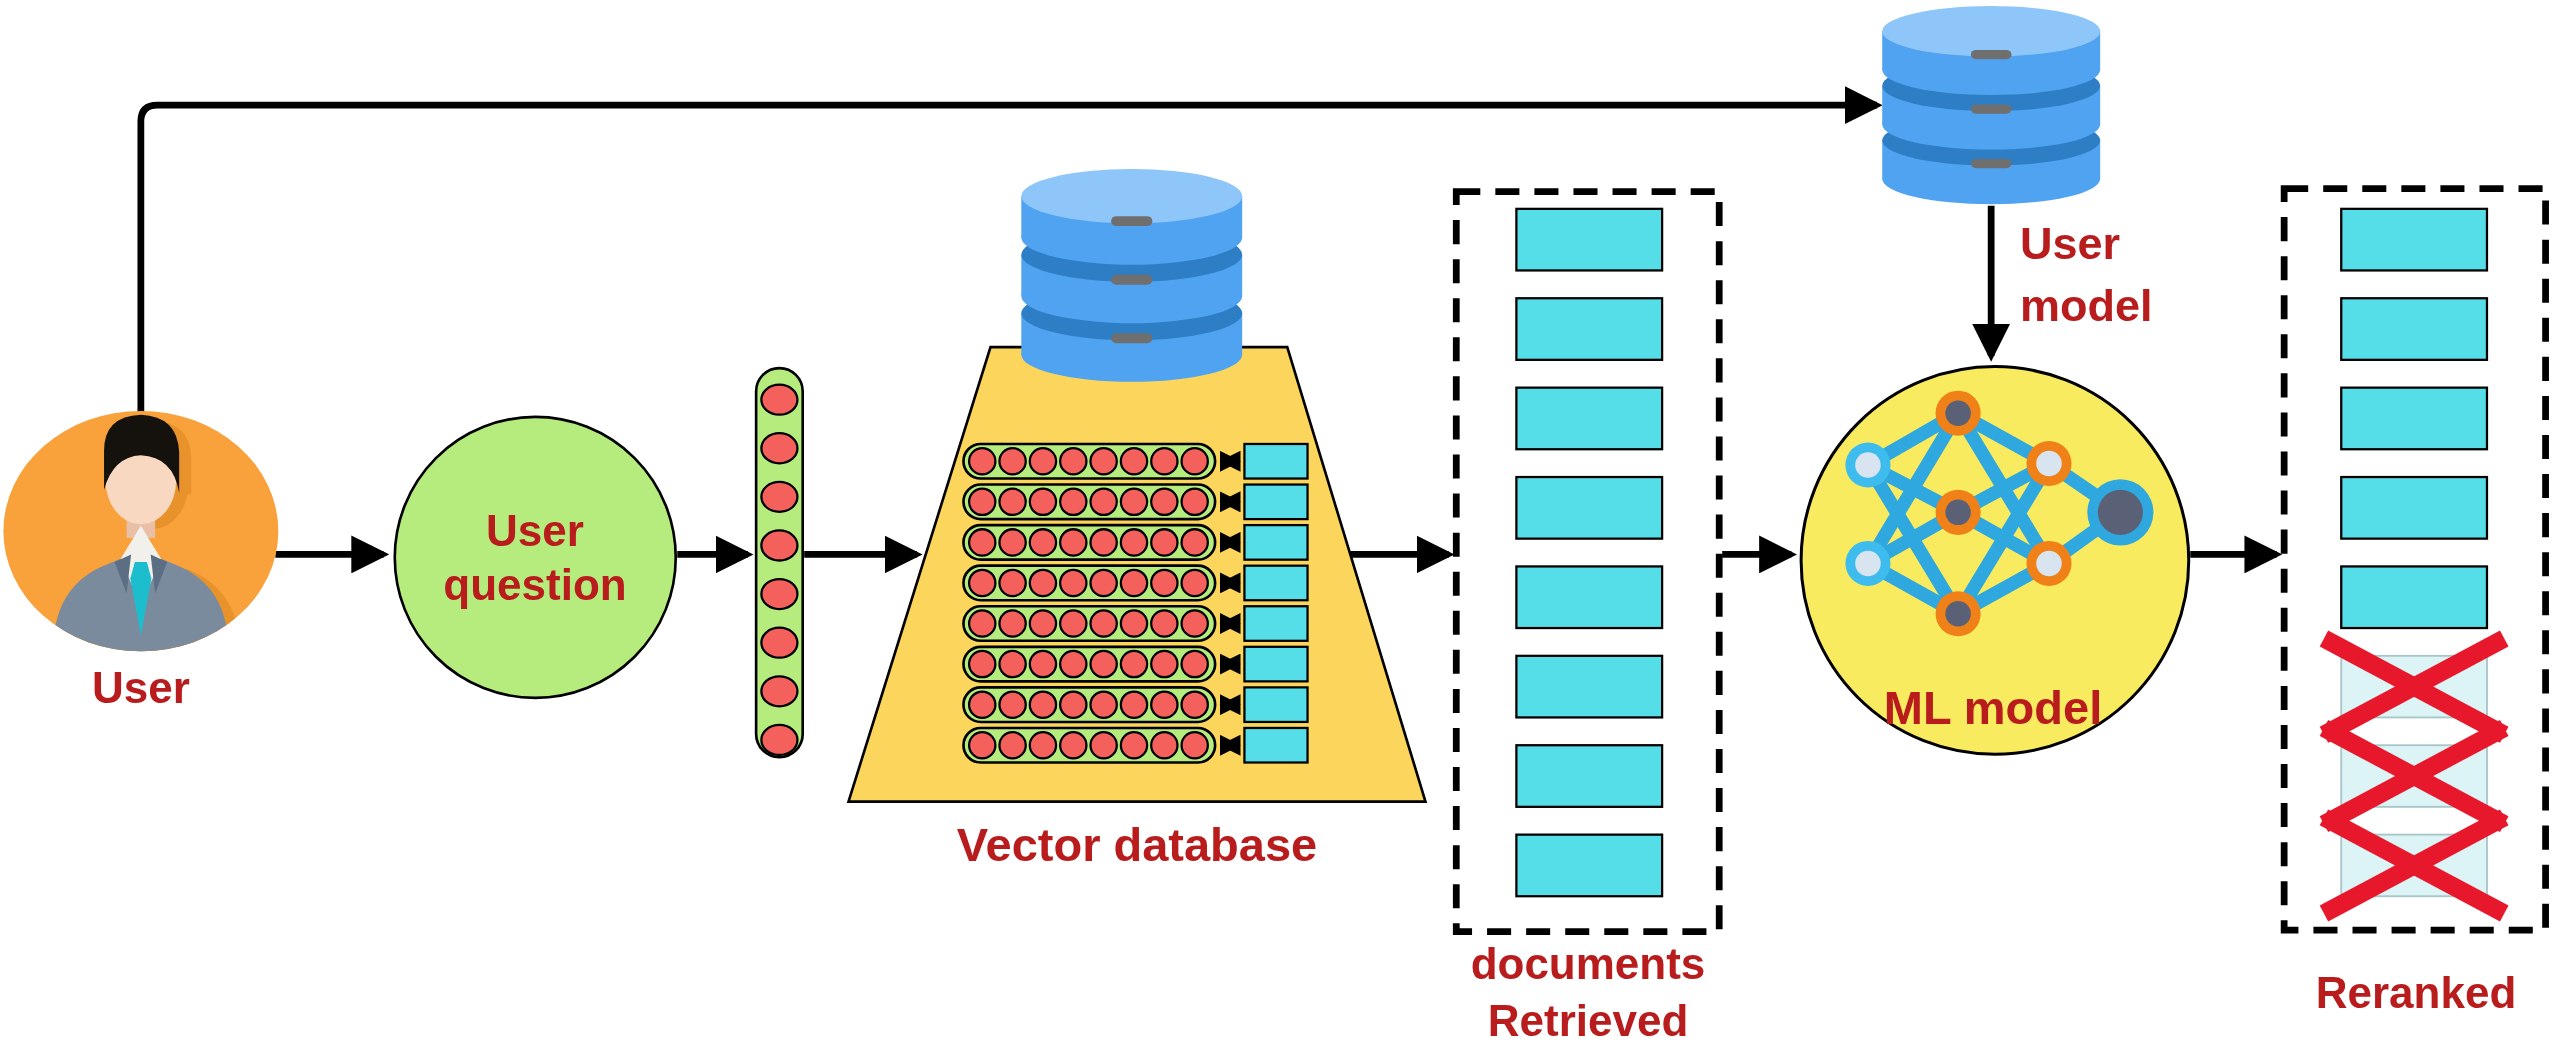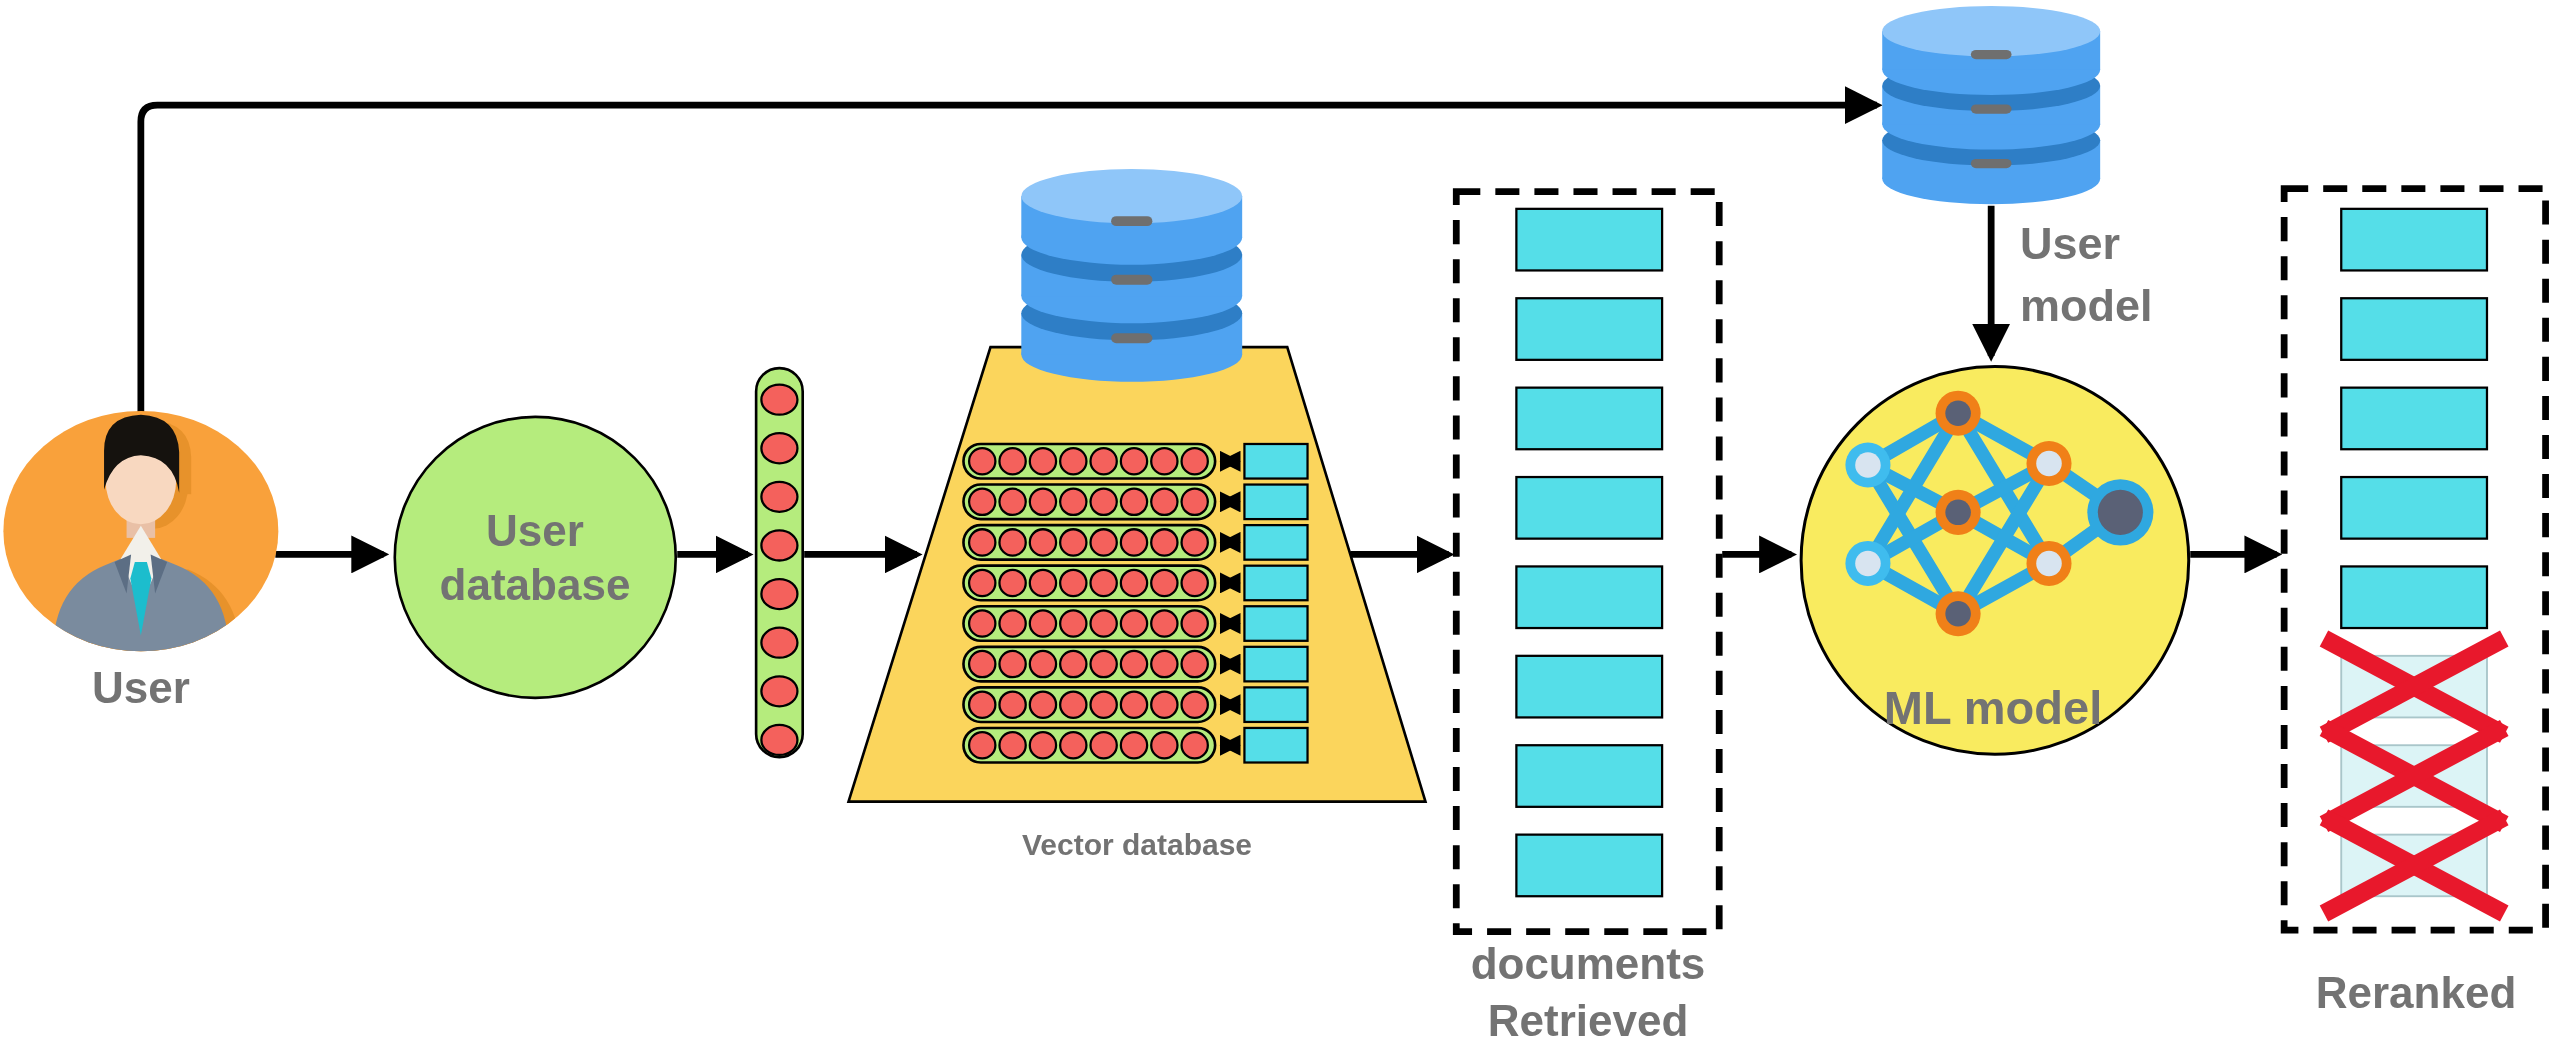--- a/index.html
+++ b/index.html
@@ -20,21 +20,21 @@
   .mlnode  {fill:var(--ml-node,#F9EB5F);stroke:#000;stroke-width:4;}
   .xmark   {stroke:var(--cross-out,#E8182C);stroke-width:24;stroke-linecap:butt;fill:none;}
   .cylbody {fill:var(--cylinder-body,#4FA3F1);}
   .cyltop  {fill:var(--cylinder-top,#8FC6F9);}
   .cyldark {fill:var(--cylinder-dark,#2E7EC6);}
   .cyldash {fill:#6F6F6F;}
   .nnedge  {stroke:var(--nn-edge,#2FA8E0);stroke-width:18;stroke-linecap:round;fill:none;}
   .nnlight {stroke:var(--nn-edge-light,#85D4F4);stroke-width:14;stroke-linecap:round;fill:none;}
   
   .lbl{position:absolute;transform:translate(-50%,-50%);text-align:center;
-       font-weight:bold;color:#737373;font-size:44px;line-height:56px;white-space:nowrap;}
+       font-weight:bold;color:#b91c1c;font-size:44px;line-height:56px;white-space:nowrap;}
   .lbl.left{transform:translate(0,-50%);text-align:left;}
 </style>
 </head>
 <body>
 
 <div id="canvas">
 <svg width="2576" height="1060" viewBox="0 0 3428 1411">
   <defs>
     <marker id="ah" viewBox="0 0 10 10" refX="8.5" refY="5" markerWidth="5.6" markerHeight="5.6" orient="auto-start-reverse" markerUnits="strokeWidth">
       <path d="M0,0 L10,5 L0,10 z" fill="#000"></path>
@@ -258,23 +258,23 @@
         <line x1="3093" y1="969" x2="3333" y2="1097" class="xmark"></line>
         <line x1="3093" y1="1097" x2="3333" y2="969" class="xmark"></line>
         <line x1="3093" y1="1088" x2="3333" y2="1216" class="xmark"></line>
         <line x1="3093" y1="1216" x2="3333" y2="1088" class="xmark"></line>
       </g>
 </svg>
 
 <div class="lbl" style="left:141px;top:688px;">User</div>
 <div class="lbl" style="left:535px;top:558px;line-height:54px;">
   <div>User</div>
-  <div>database</div>
-</div>
-<div class="lbl" style="left:1137px;top:845px;font-size:30px;">Vector database</div>
+  <div>question</div>
+</div>
+<div class="lbl" style="left:1137px;top:845px;font-size:47px;">Vector database</div>
 <div class="lbl" style="left:1588px;top:992px;line-height:57px;">
   <div>documents</div>
   <div>Retrieved</div>
 </div>
 <div class="lbl" style="left:1993px;top:708px;font-size:47px;">ML model</div>
 <div class="lbl left" style="left:2020px;top:275px;font-size:45px;line-height:62px;">
   <div>User</div>
   <div>model</div>
 </div>
 <div class="lbl" style="left:2416px;top:992px;line-height:57px;">

